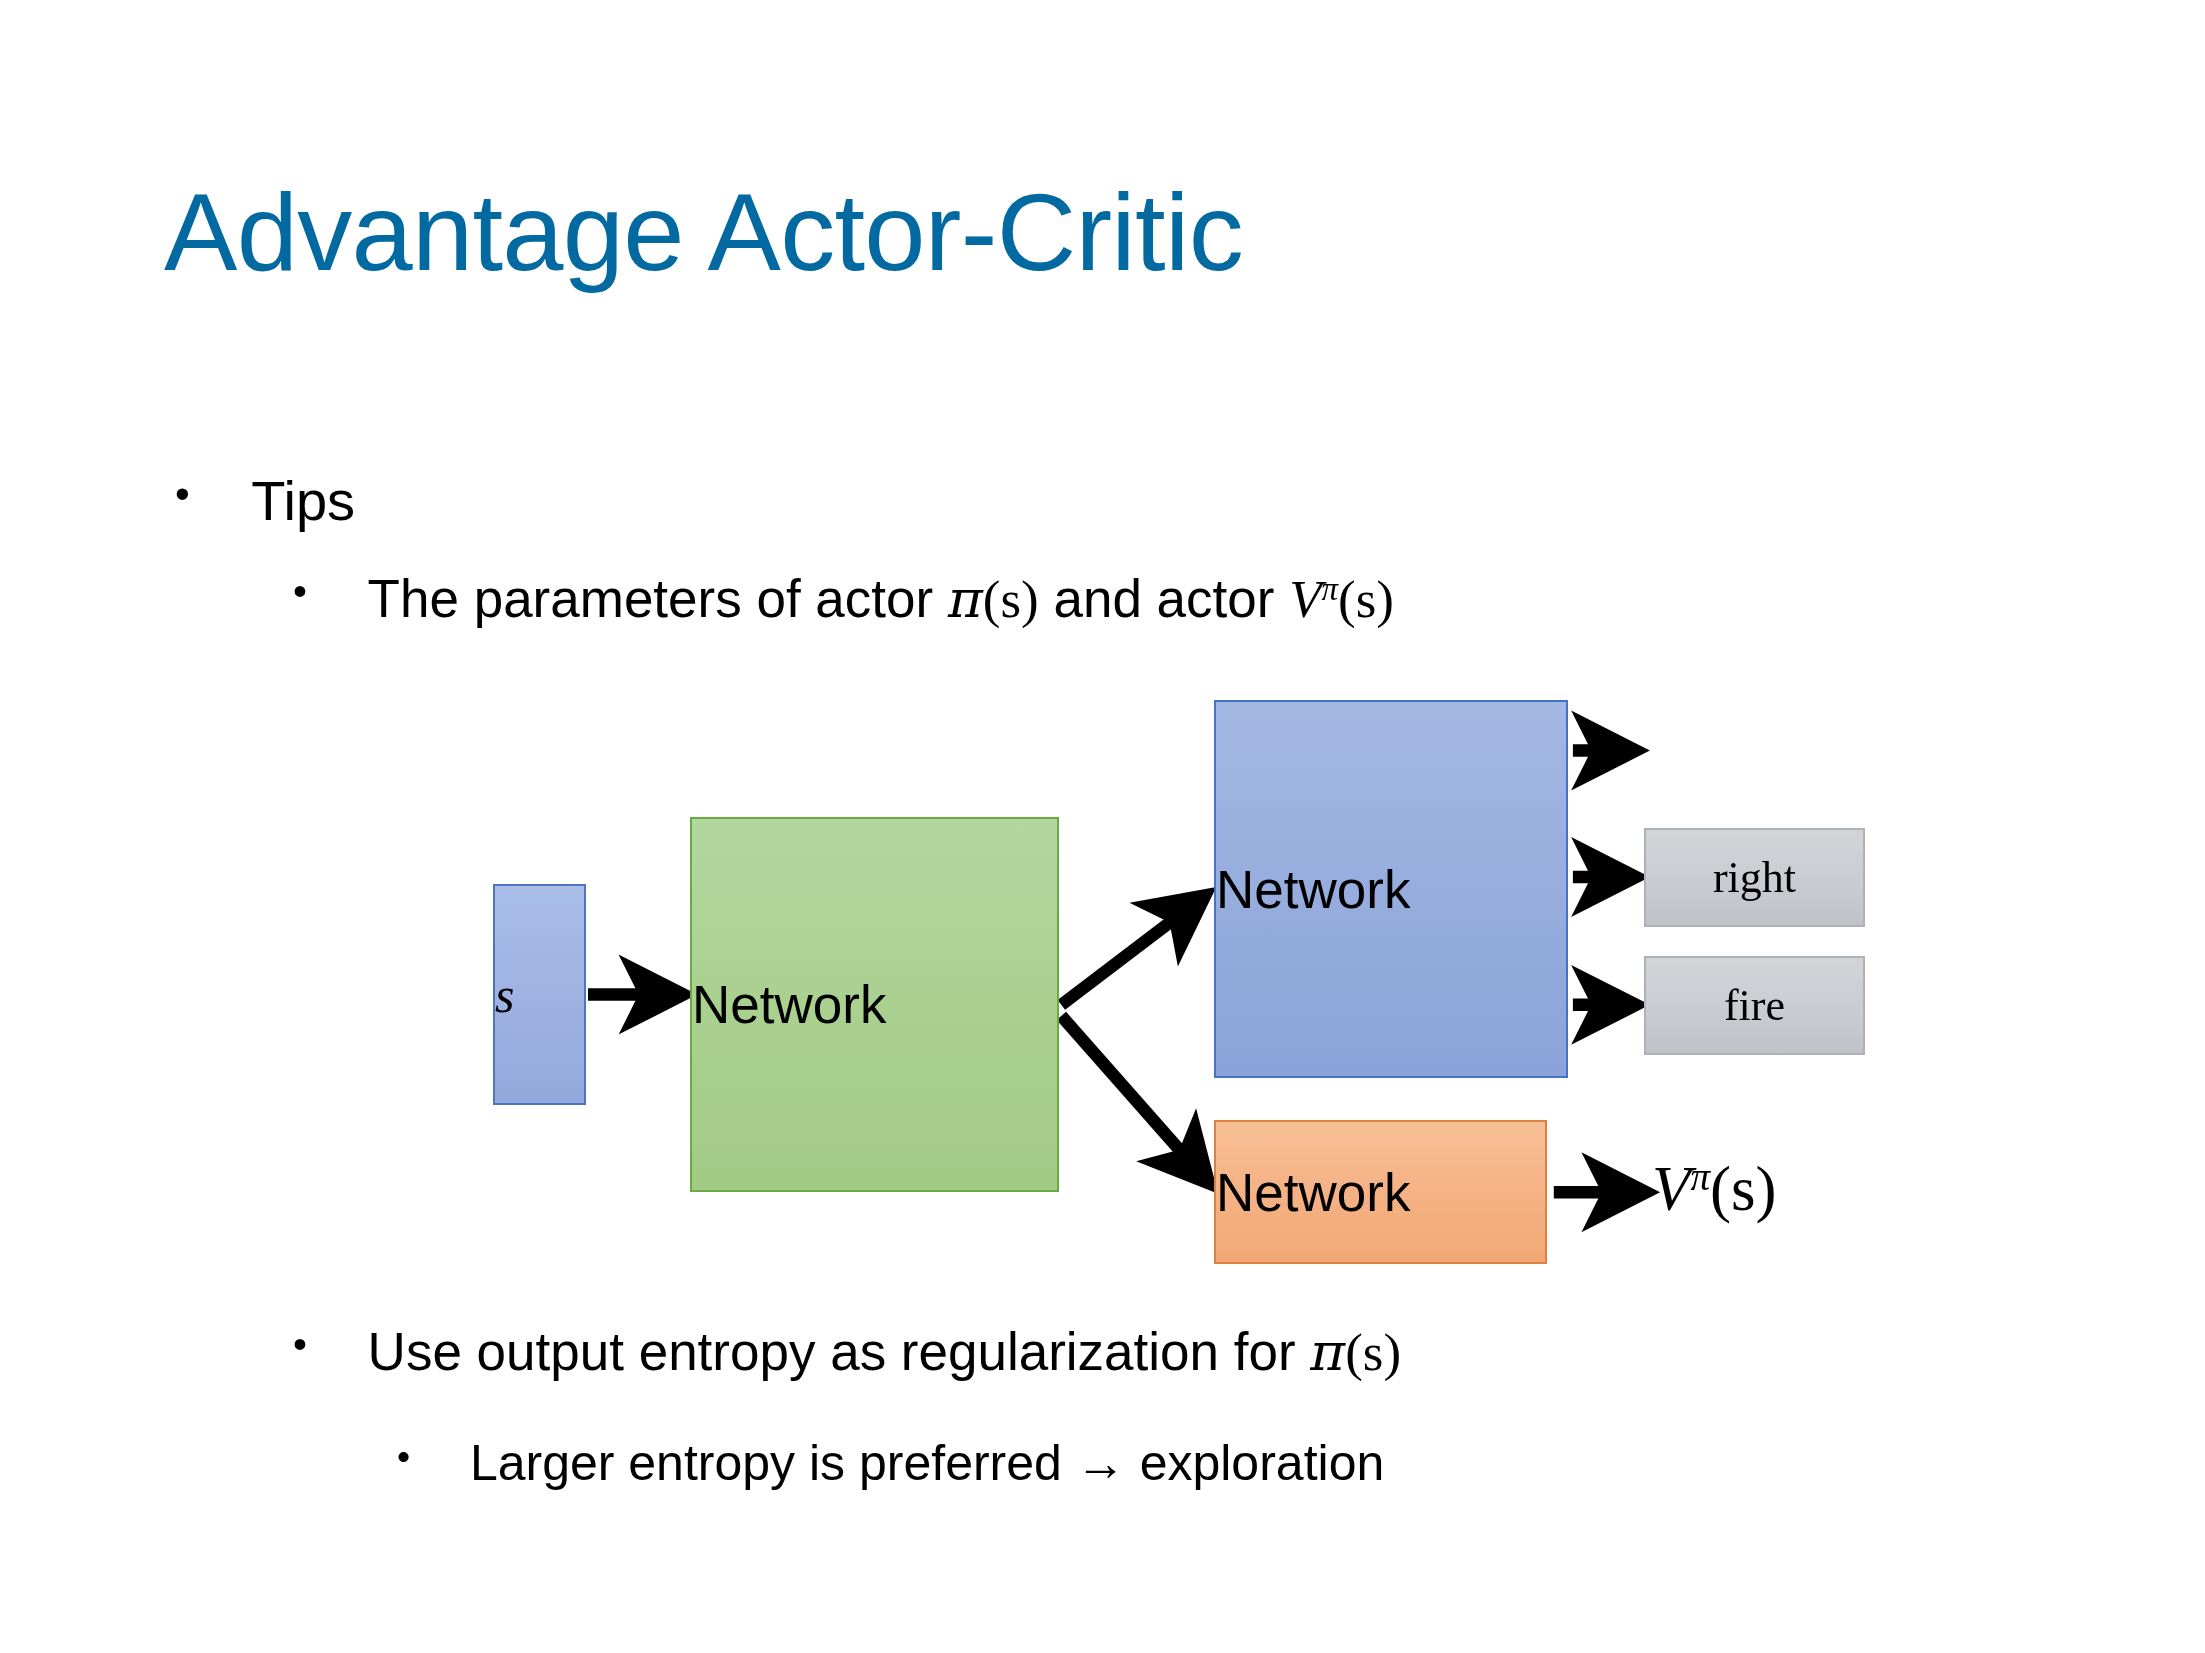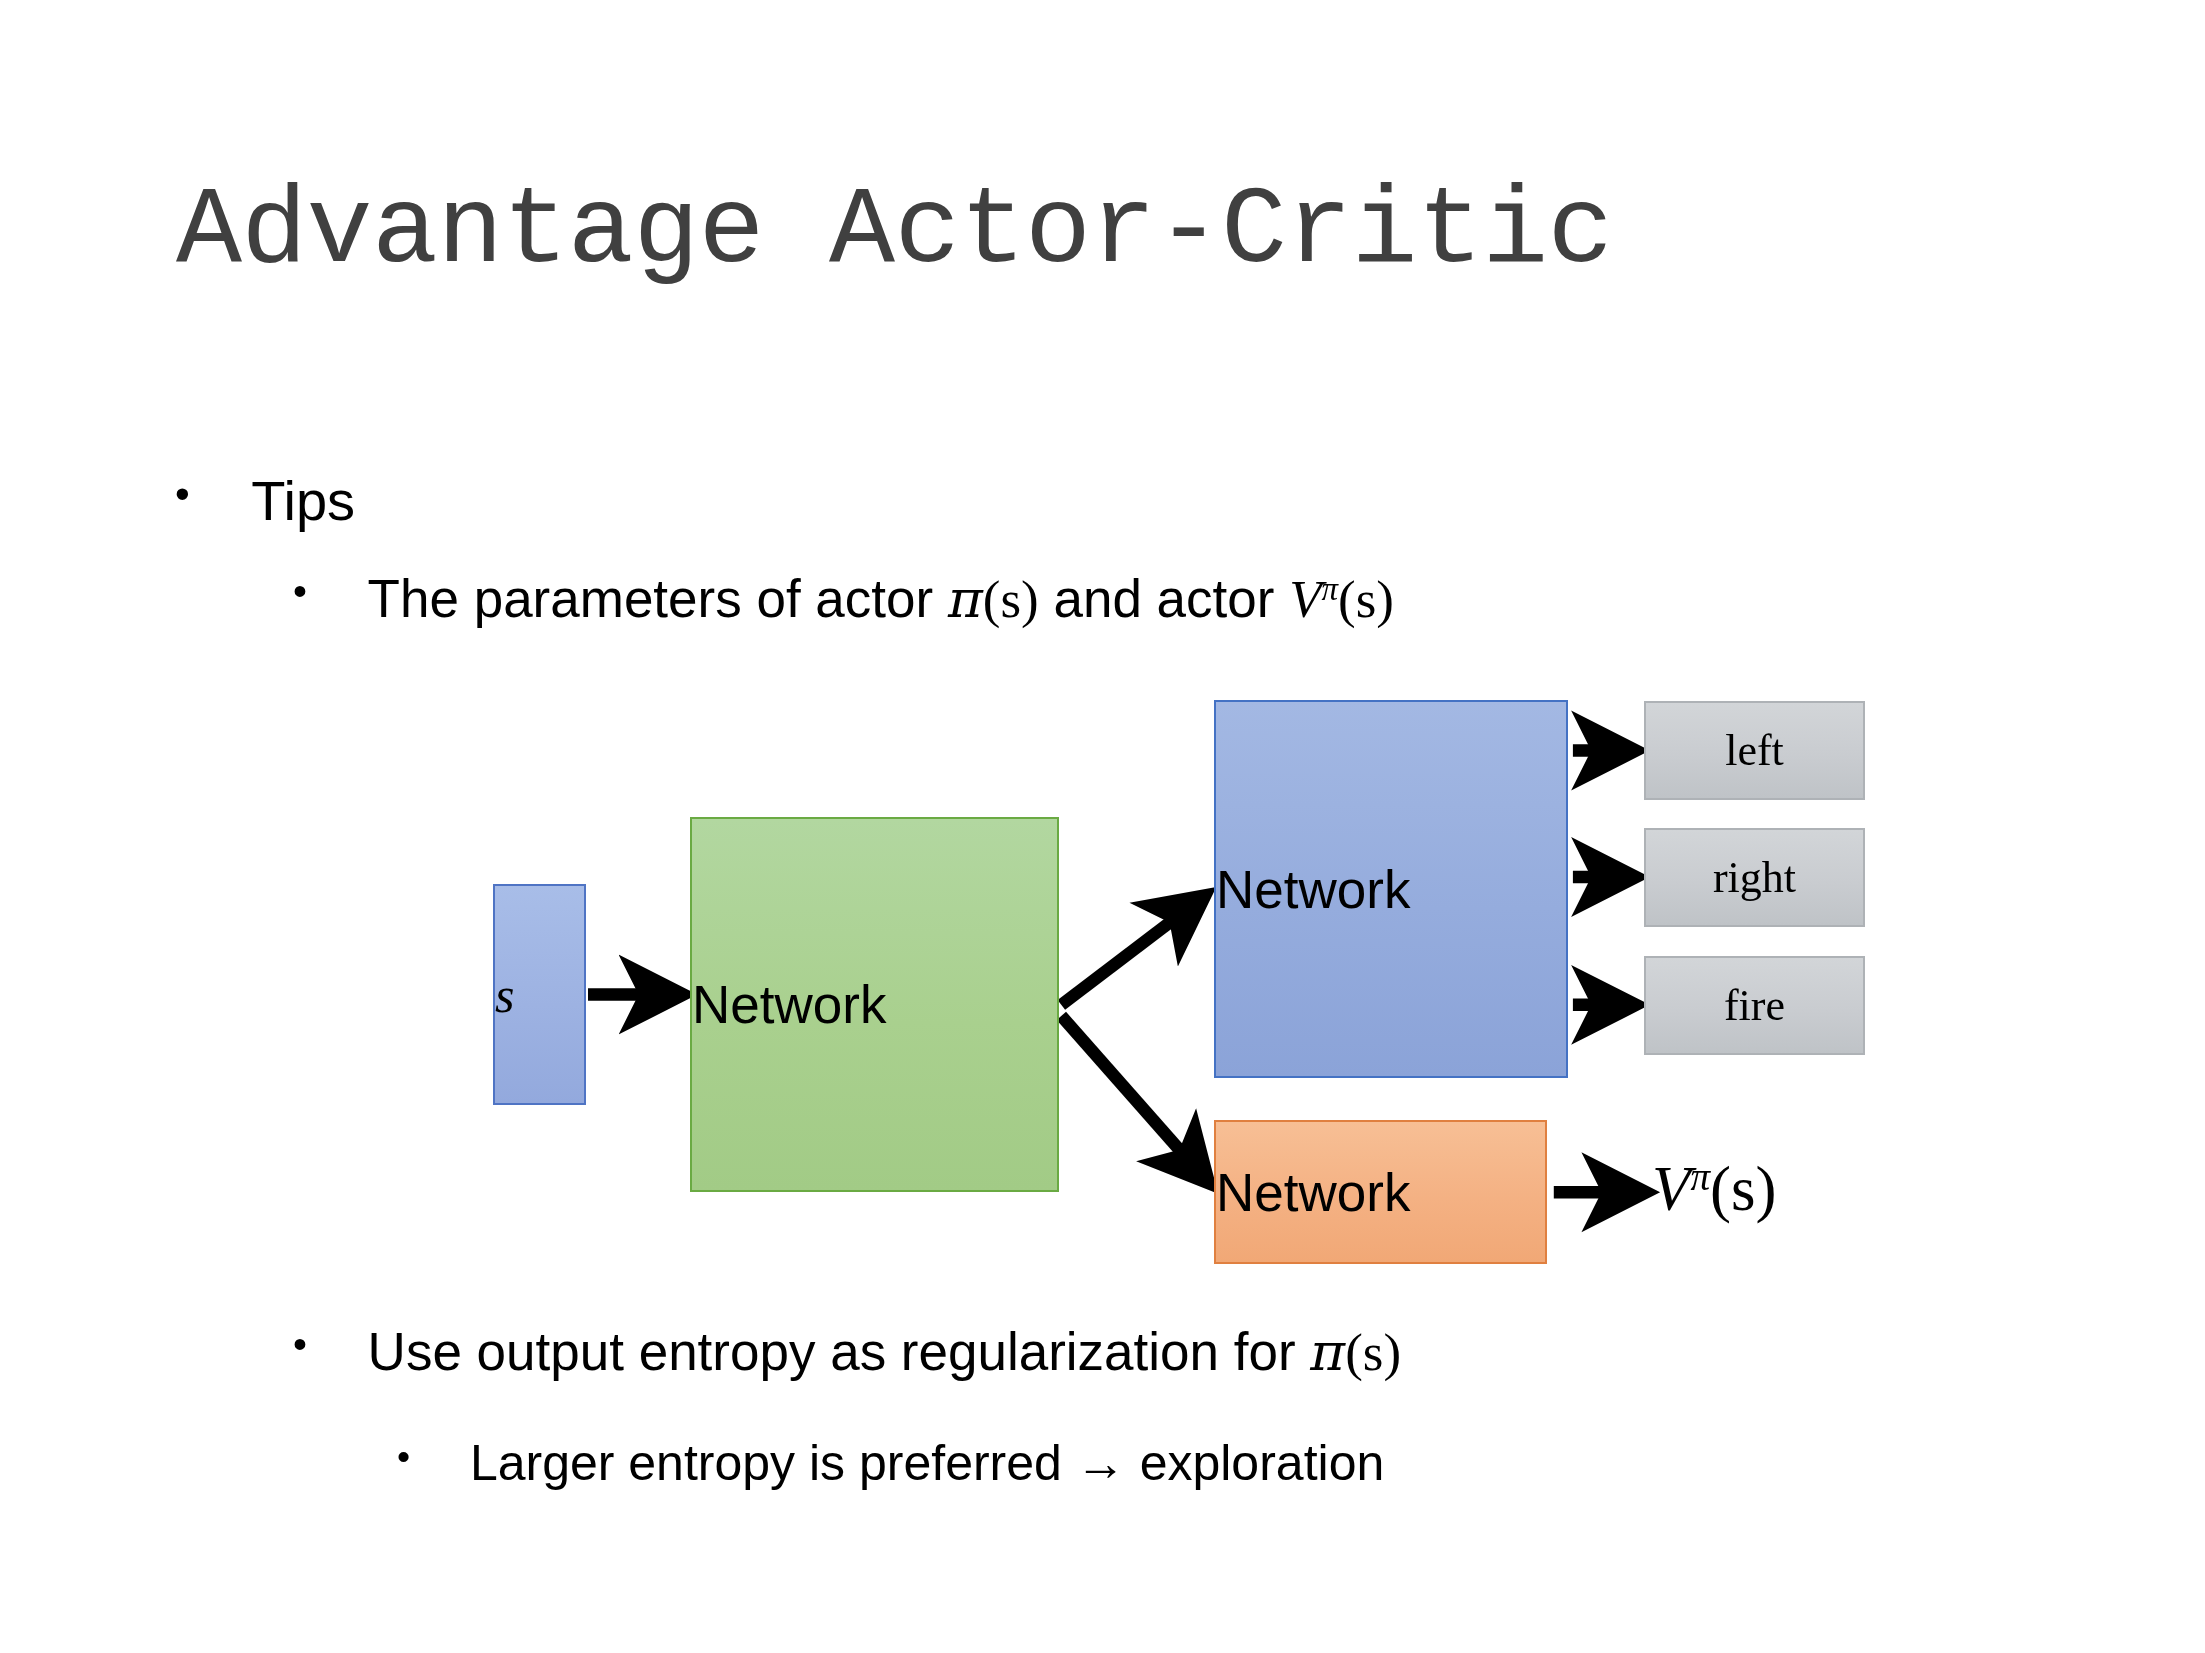--- a/index.html
+++ b/index.html
@@ -13,30 +13,29 @@
     height: 1654px;
     background: #ffffff;
     overflow: hidden;
     font-family: "Liberation Sans", sans-serif;
     color: #000000;
   }
 
   
   #slide-title {
     position: absolute;
-    left: 176px;
+    left: 164px;
     top: 171px;
     width: 1838px;
     font-size: 110px;
     font-weight: 300;
     line-height: 1.1;
     letter-spacing: -0.7px;
-    color: #404040;
+    color: #0369a1;
     white-space: nowrap;
-    font-family: Liberation Mono, monospace;
   }
 
   
   .bullet {
     position: absolute;
     display: flex;
     align-items: flex-start;
     color: #000;
   }
   .bullet .dot {
@@ -249,23 +248,20 @@
     </div>
 
     <div class="node" id="node-actor">
       <span>Network</span>
     </div>
 
     <div class="node" id="node-critic">
       <span>Network</span>
     </div>
 
-    <div class="action-box" id="action-left">
-      <span>left</span>
-    </div>
     <div class="action-box" id="action-right">
       <span>right</span>
     </div>
     <div class="action-box" id="action-fire">
       <span>fire</span>
     </div>
 
     <div id="critic-out" class="math"><span>V</span><sup>π</sup><span class="paren">(s)</span></div>
   </div>
 

